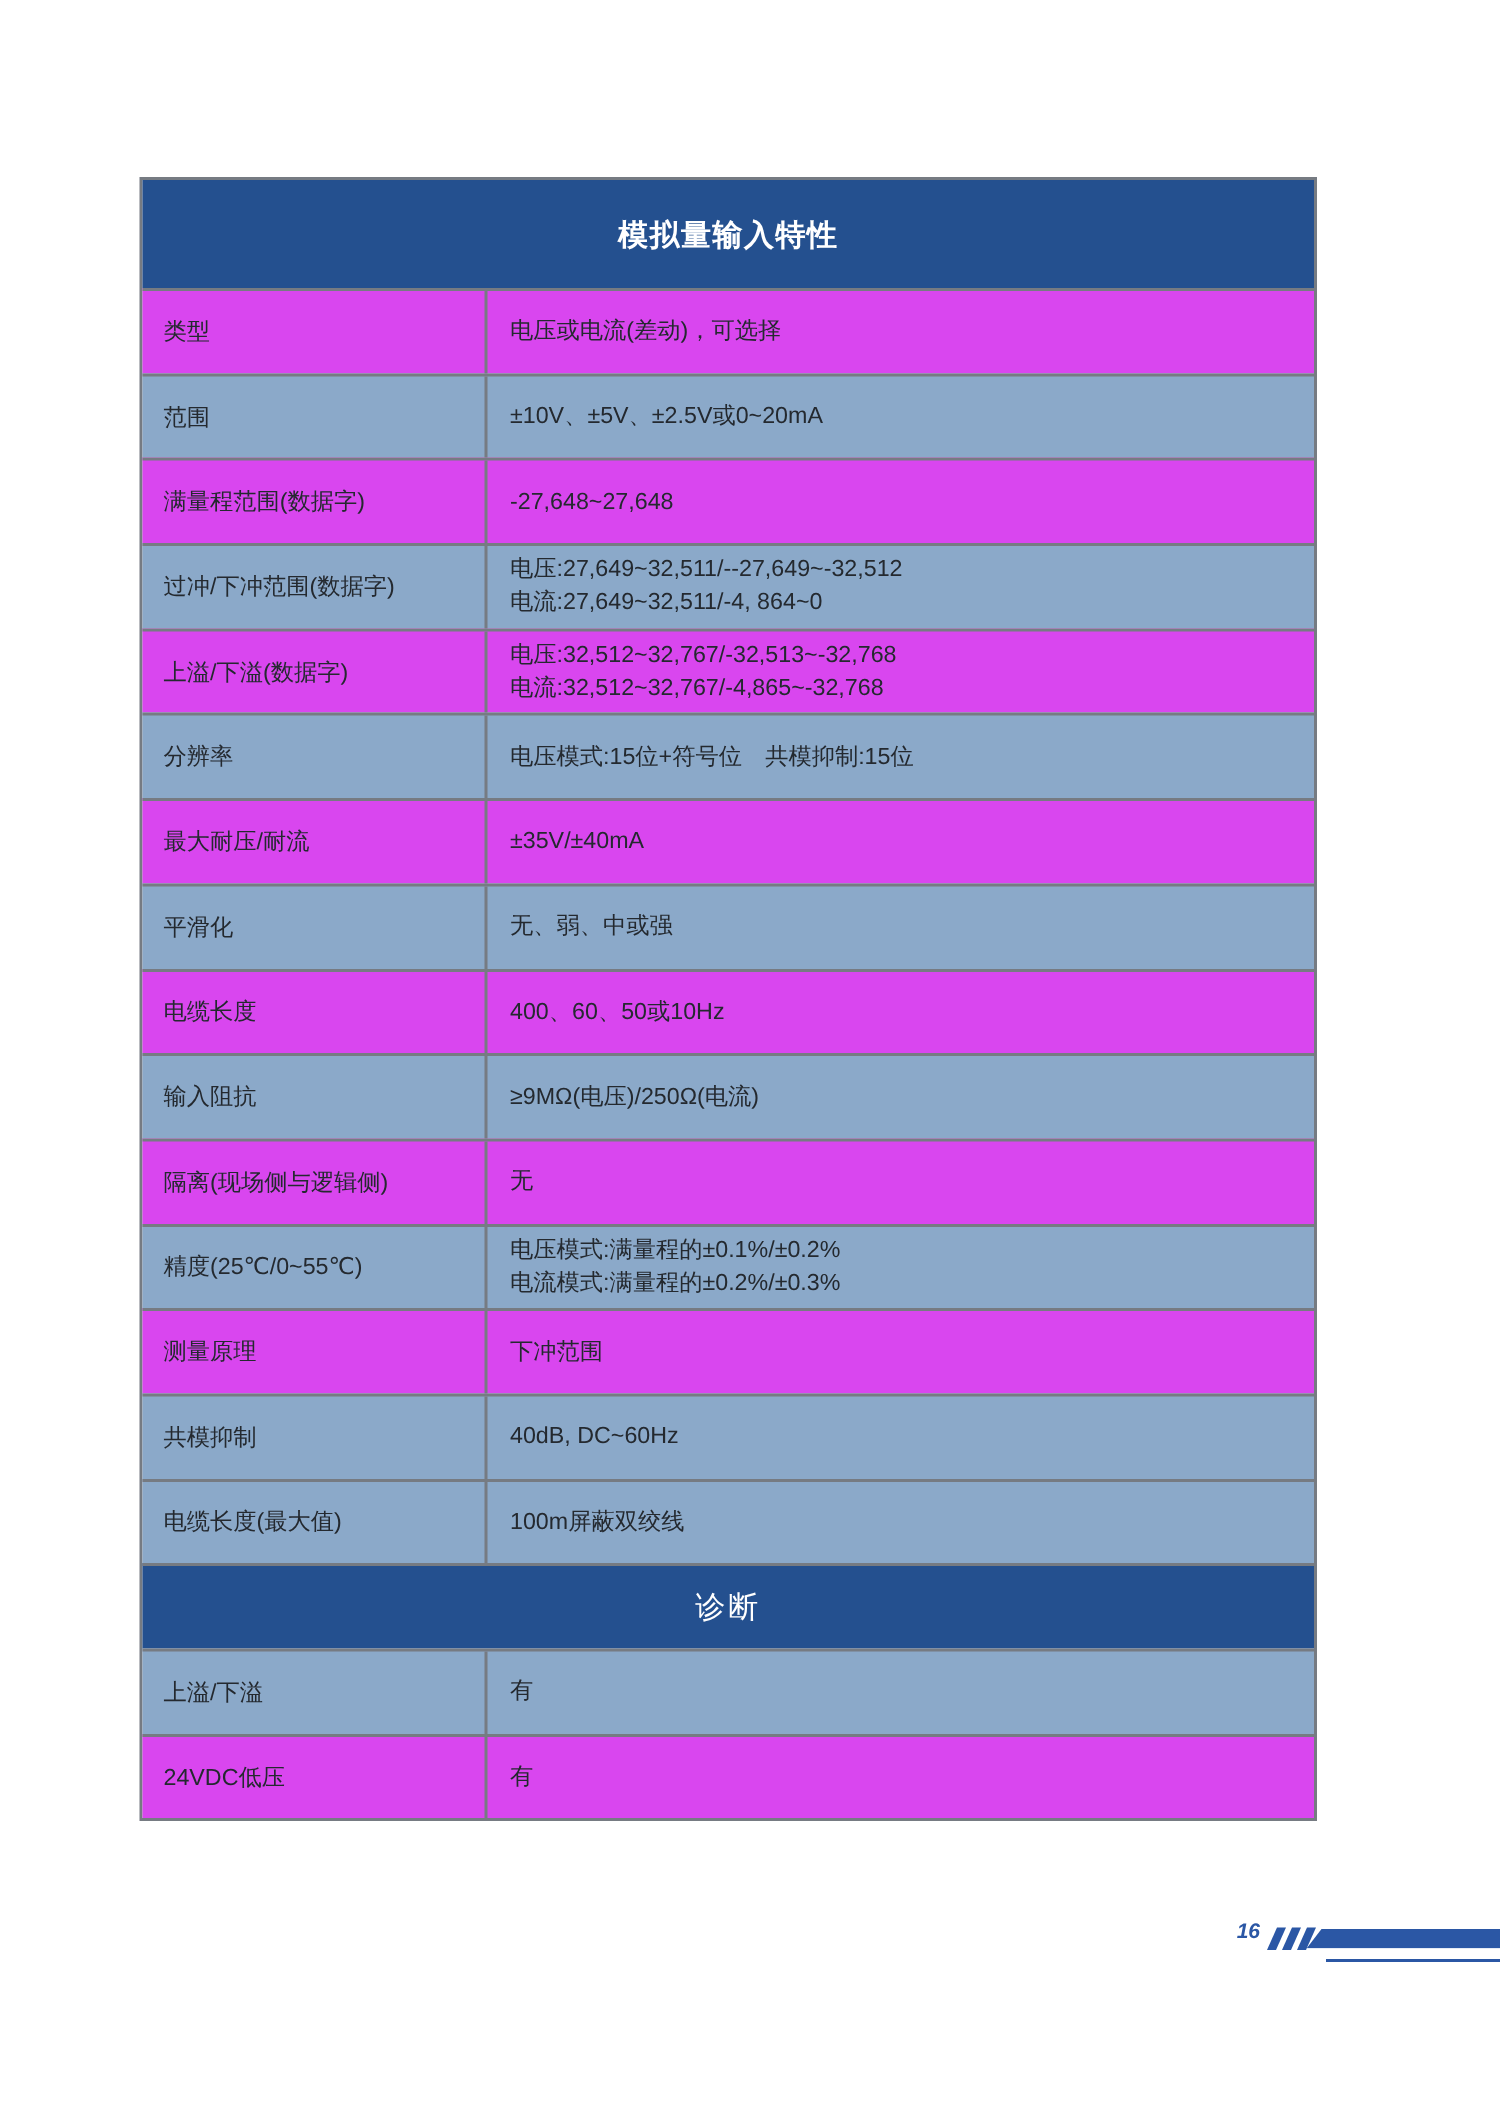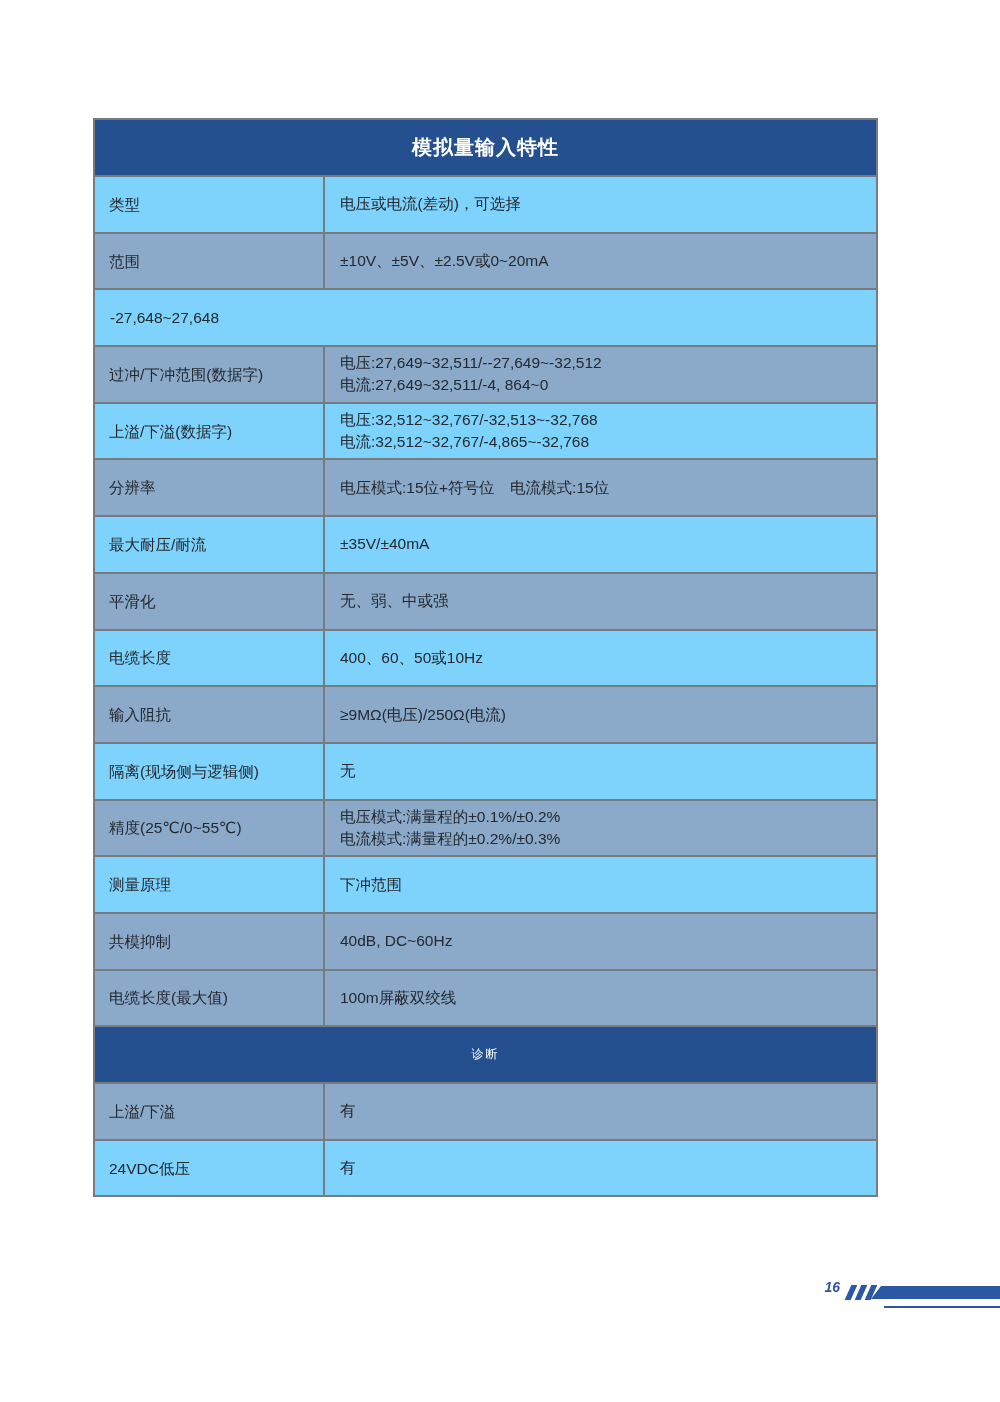--- a/index.html
+++ b/index.html
@@ -13,40 +13,40 @@
   }
   .spec-table{
     position:absolute;
     left:93px;top:118px;
     width:785px;
     border:2px solid #767b82;
     box-sizing:border-box;
     background:#fafbfd;
   }
   .thead{
-    height:55px;
+    height:72px;
     background:#24508f;
     color:#ffffff;
     display:flex;align-items:center;justify-content:center;
     font-size:20px;font-weight:bold;
     letter-spacing:1px;
   }
   .thead.sub{
     height:54.7px;
-    font-size:12px;font-weight:500;
+    font-size:20px;font-weight:500;
     border-top:2px solid #767b82;
     letter-spacing:2px;
   }
   .row{
     display:flex;
     height:56.7px;
     box-sizing:border-box;
     border-top:2px solid #767b82;
   }
-  .row.white{background:#7dd3fc;}
+  .row.white{background:#d946ef;}
   .row.blue{background:#8ba9c9;}
   .cl{
     width:230px;
     box-sizing:border-box;
     border-right:2px solid #767b82;
     padding:0 8px 0 14px;
     display:flex;align-items:center;
     font-size:15.5px;
     line-height:21px;
   }
@@ -104,35 +104,36 @@
 
   <div class="row white">
     <div class="cl">类型</div>
     <div class="cv">电压或电流(差动)，可选择</div>
   </div>
   <div class="row blue">
     <div class="cl">范围</div>
     <div class="cv">±10V、±5V、±2.5V或0~20mA</div>
   </div>
   <div class="row white">
+    <div class="cl">满量程范围(数据字)</div>
     <div class="cv">-27,648~27,648</div>
   </div>
   <div class="row blue">
     <div class="cl">过冲/下冲范围(数据字)</div>
     <div class="cv">电压:27,649~32,511/--27,649~-32,512
 电流:27,649~32,511/-4, 864~0</div>
   </div>
   <div class="row white">
     <div class="cl">上溢/下溢(数据字)</div>
     <div class="cv">电压:32,512~32,767/-32,513~-32,768
 电流:32,512~32,767/-4,865~-32,768</div>
   </div>
   <div class="row blue">
     <div class="cl">分辨率</div>
-    <div class="cv">电压模式:15位+符号位　电流模式:15位</div>
+    <div class="cv">电压模式:15位+符号位　共模抑制:15位</div>
   </div>
   <div class="row white">
     <div class="cl">最大耐压/耐流</div>
     <div class="cv">±35V/±40mA</div>
   </div>
   <div class="row blue">
     <div class="cl">平滑化</div>
     <div class="cv">无、弱、中或强</div>
   </div>
   <div class="row white">

